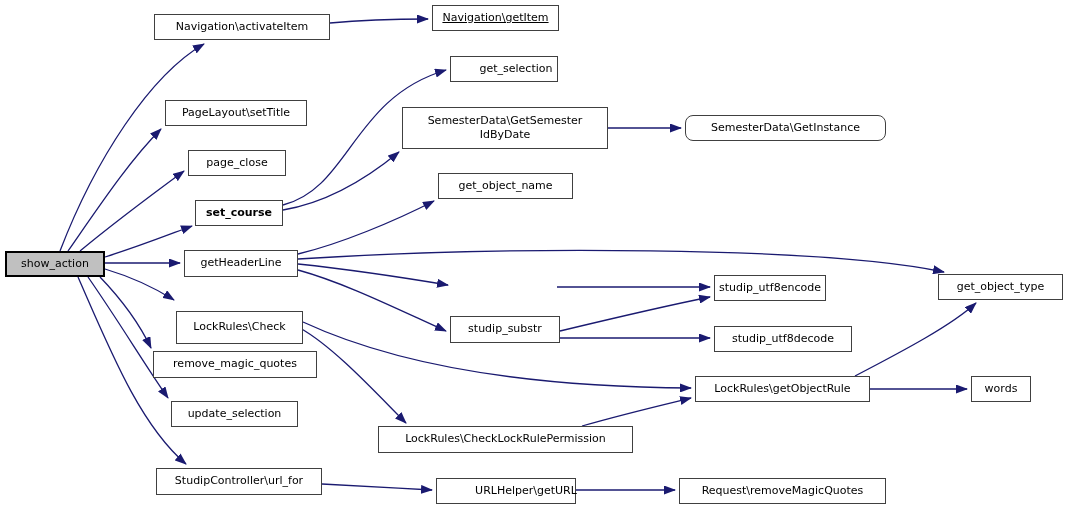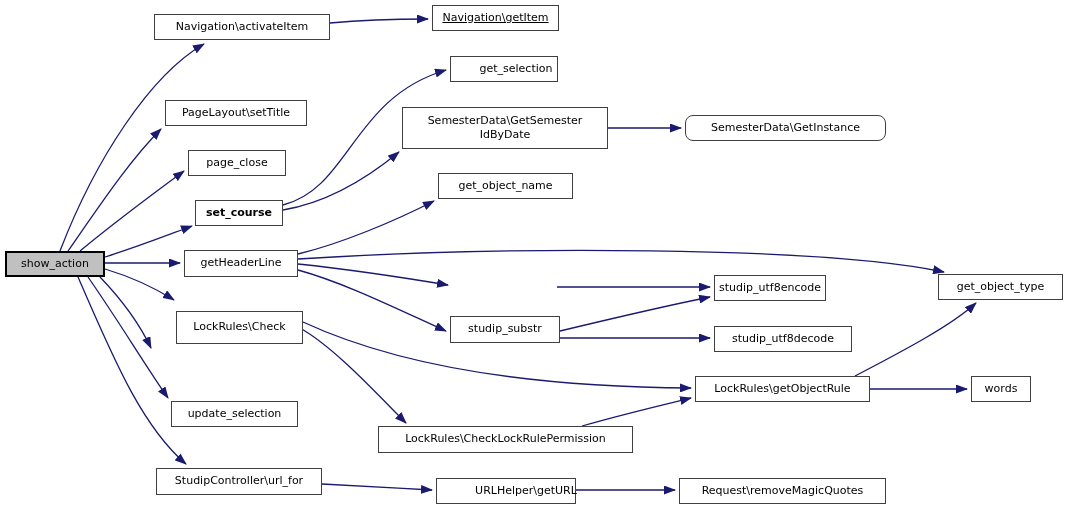--- a/index.html
+++ b/index.html
@@ -83,20 +83,21 @@
       <div class="node" style="left: 165px; top: 100px; width: 142px; height: 26px;"><span class="node-label">PageLayout\setTitle</span></div>
       <div class="node" style="left: 188px; top: 150px; width: 98px; height: 26px;"><span class="node-label">page_close</span></div>
       <div class="node" style="left: 195px; top: 200px; width: 88px; height: 26px; font-weight: bold;"><span class="node-label">set_course</span></div>
       <div class="node" style="left: 450px; top: 56px; width: 108px; height: 26px; padding-left: 24px;"><span class="node-label">get_selection</span></div>
       <div class="node" style="left: 402px; top: 107px; width: 206px; height: 42px;"><span class="node-label">SemesterData\GetSemester
 IdByDate</span></div>
       <div class="node" style="left: 438px; top: 173px; width: 135px; height: 26px;"><span class="node-label">get_object_name</span></div>
       <div class="node" style="left: 685px; top: 115px; width: 201px; height: 26px; border-radius: 8px;"><span class="node-label">SemesterData\GetInstance</span></div>
       <div class="node" style="left: 184px; top: 250px; width: 114px; height: 27px;"><span class="node-label">getHeaderLine</span></div>
       <div class="node" style="left: 176px; top: 302px; width: 127px; height: 33px; margin-top: 9px;"><span class="node-label">LockRules\Check</span></div>
+      <div class="node" style="left: 153px; top: 351px; width: 164px; height: 27px;"><span class="node-label">remove_magic_quotes</span></div>
       <div class="node" style="left: 171px; top: 401px; width: 127px; height: 26px;"><span class="node-label">update_selection</span></div>
       <div class="node" style="left: 156px; top: 468px; width: 166px; height: 27px;"><span class="node-label">StudipController\url_for</span></div>
       <div class="node" style="left: 450px; top: 316px; width: 110px; height: 27px;"><span class="node-label">studip_substr</span></div>
       <div class="node" style="left: 714px; top: 275px; width: 112px; height: 26px;"><span class="node-label">studip_utf8encode</span></div>
       <div class="node" style="left: 714px; top: 326px; width: 138px; height: 26px; justify-content: center;"><span class="node-label">studip_utf8decode</span></div>
       <div class="node" style="left: 938px; top: 274px; width: 125px; height: 26px;"><span class="node-label">get_object_type</span></div>
       <div class="node" style="left: 695px; top: 376px; width: 175px; height: 26px;"><span class="node-label">LockRules\getObjectRule</span></div>
       <div class="node" style="left: 971px; top: 376px; width: 60px; height: 26px;"><span class="node-label">words</span></div>
       <div class="node" style="left: 378px; top: 426px; width: 255px; height: 27px;"><span class="node-label">LockRules\CheckLockRulePermission</span></div>
       <div class="node" style="left: 436px; top: 478px; width: 140px; height: 26px; padding-left: 40px;"><span class="node-label">URLHelper\getURL</span></div>

